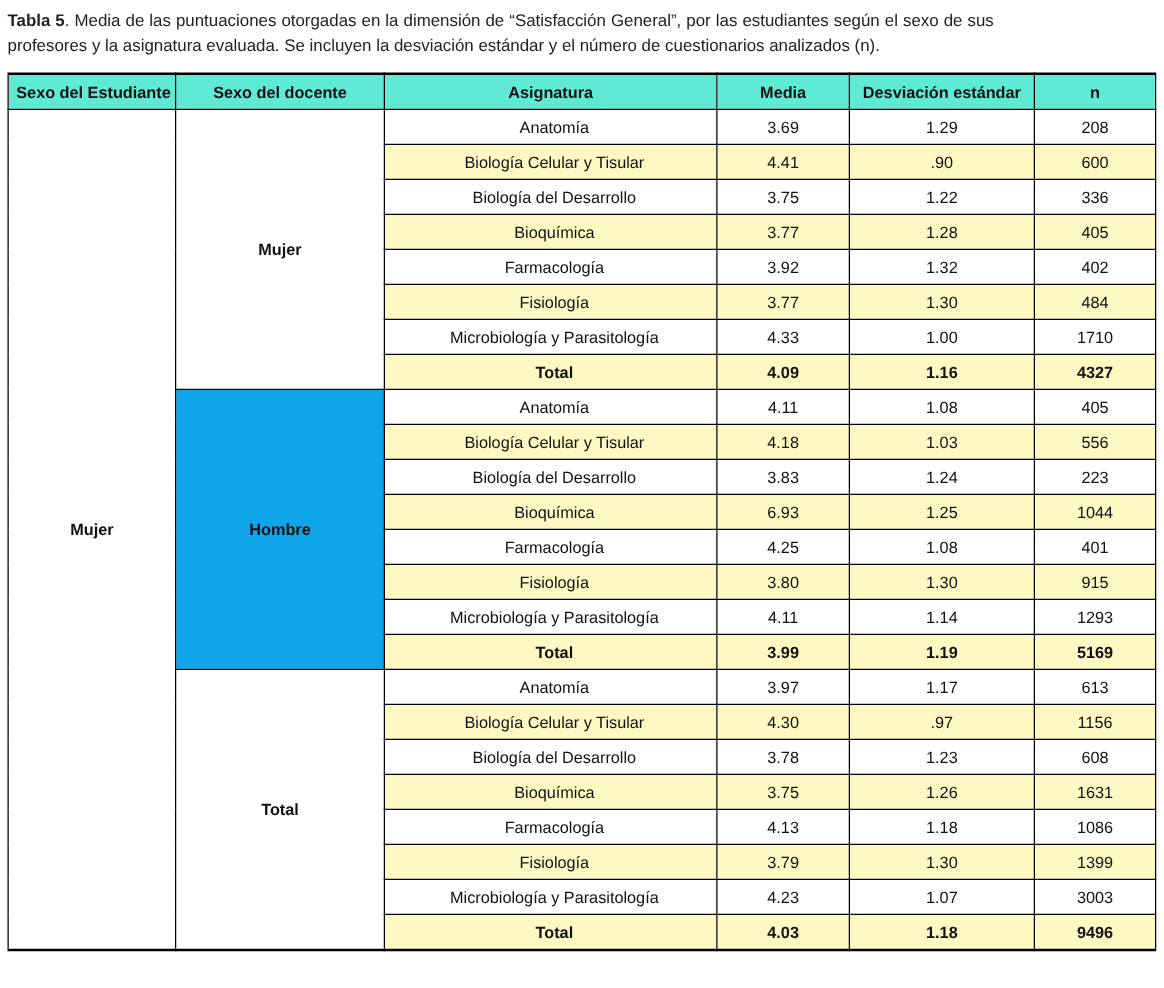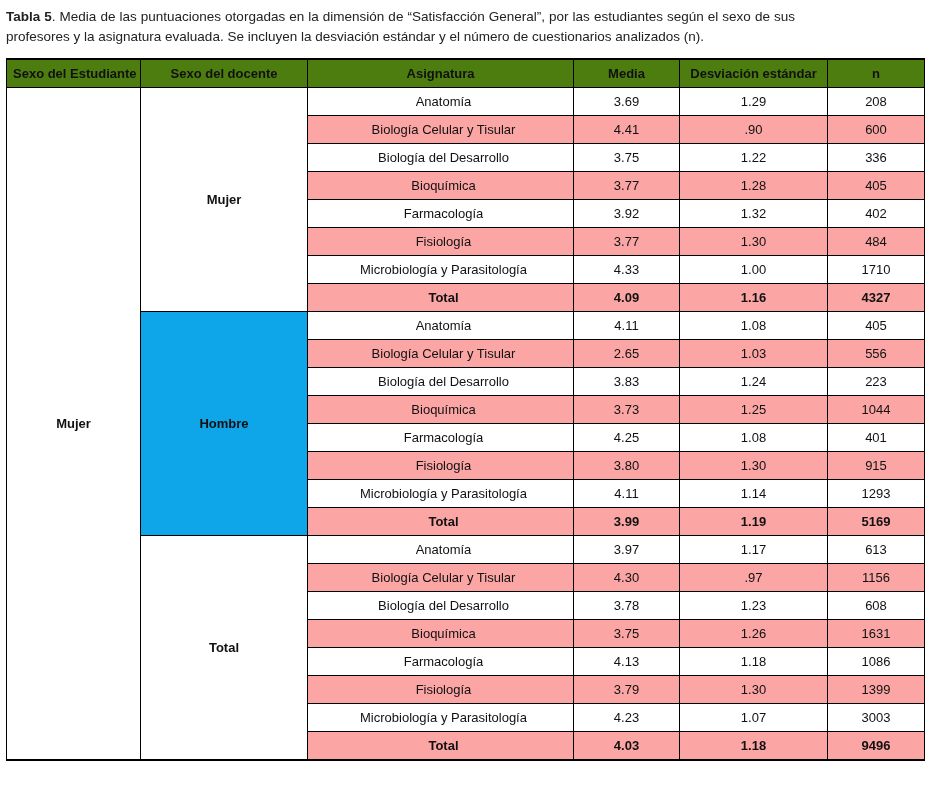--- a/index.html
+++ b/index.html
@@ -34,28 +34,28 @@
   }
   th, td {
     border: 1px solid #000;
     padding: 5px 6px;
     height: 17px;
     overflow: hidden;
     white-space: nowrap;
     box-sizing: content-box;
   }
   thead th {
-    background: #4d7c0f;
+    background: #5eead4;
     font-weight: bold;
     text-align: center;
     font-size: 13px;
   }
   td.asig { text-align: center; padding-left: 12px; }
   td.num  { text-align: center; }
-  tr.alt td.data-cell { background: #fca5a5; }
+  tr.alt td.data-cell { background: #fef9c3; }
   tr.total-row td.data-cell { font-weight: bold; }
   td.student-cell, td.docente-cell {
     text-align: center;
     vertical-align: middle;
     font-weight: bold;
     background: #ffffff;
     margin-left: 35px;
   }
   td.docente-cell.shaded { background: #0ea5e9; }
 </style>
@@ -138,33 +138,33 @@
         </tr>
         <tr class="">
           <td rowspan="8" class="docente-cell shaded">Hombre</td>
           <td class="data-cell asig">Anatomía</td>
           <td class="data-cell num">4.11</td>
           <td class="data-cell num">1.08</td>
           <td class="data-cell num">405</td>
         </tr>
         <tr class="alt">
           <td class="data-cell asig">Biología Celular y Tisular</td>
-          <td class="data-cell num">2.65</td>
+          <td class="data-cell num">4.18</td>
           <td class="data-cell num">1.03</td>
           <td class="data-cell num">556</td>
         </tr>
         <tr class="">
           <td class="data-cell asig">Biología del Desarrollo</td>
           <td class="data-cell num">3.83</td>
           <td class="data-cell num">1.24</td>
           <td class="data-cell num">223</td>
         </tr>
         <tr class="alt">
           <td class="data-cell asig">Bioquímica</td>
-          <td class="data-cell num">3.73</td>
+          <td class="data-cell num">6.93</td>
           <td class="data-cell num">1.25</td>
           <td class="data-cell num">1044</td>
         </tr>
         <tr class="">
           <td class="data-cell asig">Farmacología</td>
           <td class="data-cell num">4.25</td>
           <td class="data-cell num">1.08</td>
           <td class="data-cell num">401</td>
         </tr>
         <tr class="alt">

